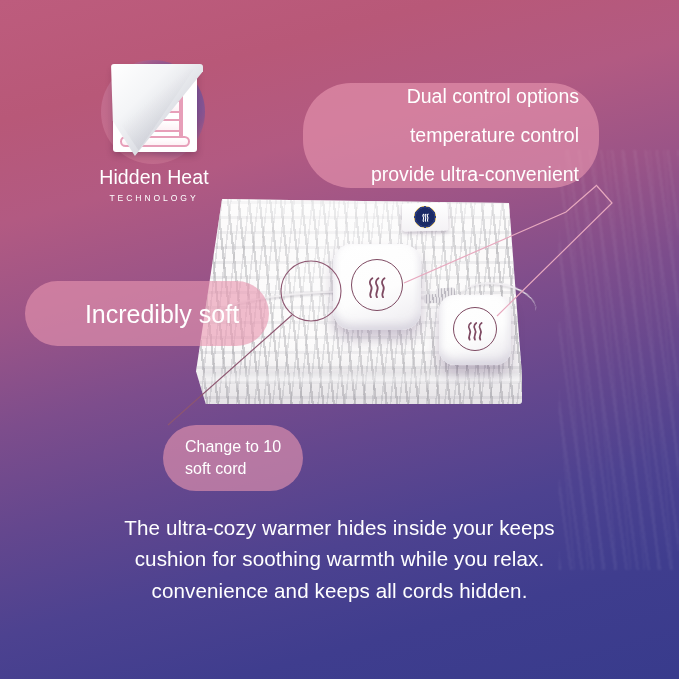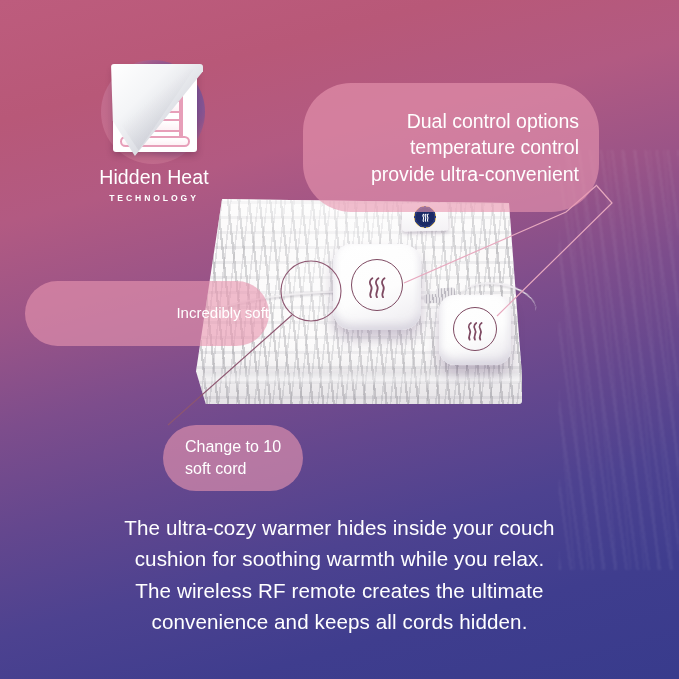--- a/index.html
+++ b/index.html
@@ -95,21 +95,21 @@
     color:#ffffff;
     font-size:19.5px;
     letter-spacing:.1px;
     white-space:nowrap;
   }
   .logo-sub{
     margin-top:4px;
     text-align:center;
     color:#ffffff;
     font-size:8.6px;
-    font-weight:bold;
+    font-weight:normal;
     letter-spacing:2.9px;
   }
 
   
   .product{
     position:absolute; left:196px; top:199px;
     width:326px; height:205px;
   }
   .blanket{
     position:absolute; inset:0;
@@ -227,30 +227,31 @@
   .pill{
     position:absolute;
     background:rgba(233,150,176,.62);
     border-radius:48px;
     color:#ffffff;
     display:flex; flex-direction:column; justify-content:center;
   }
   .pill span{ display:block; line-height:1.36; }
 
   .pill-dual{
-    left:303px; top:83px; width:296px; height:129px;
+    left:303px; top:83px; width:296px; height:105px;
     padding:0 20px 0 18px;
     text-align:right;
     font-size:19.5px;
+    justify-content:space-between;
   }
   .pill-fleece{
     left:25px; top:281px; width:244px; height:65px;
     padding:0 0 0 30px;
-    text-align:right;
-    font-size:15px;
+    text-align:center;
+    font-size:25px;
   }
   .pill-cord{
     left:163px; top:425px; width:140px; height:66px;
     padding:0 0 0 22px;
     text-align:left;
     font-size:16px;
   }
 
   
   .blurb{
@@ -360,19 +361,18 @@
   <div class="pill pill-fleece">
     <span>Incredibly soft</span>
   </div>
 
   <div class="pill pill-cord">
     <span>Change to 10</span>
     <span>soft cord</span>
   </div>
 
   <div class="blurb">
-    <span>The ultra-cozy warmer hides inside your  couch</span>
+    <span>The ultra-cozy warmer hides inside your  keeps</span>
     <span>cushion for soothing warmth while you relax.</span>
-    <span>The wireless RF remote creates the ultimate</span>
     <span>convenience and keeps all cords hidden.</span>
   </div>
 
 </div>
 
 </body></html>

